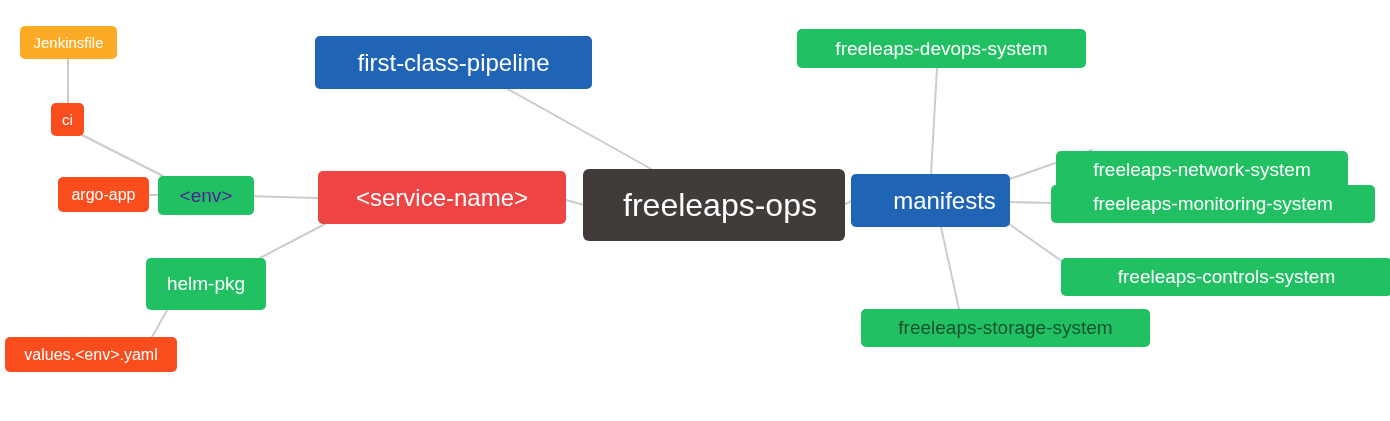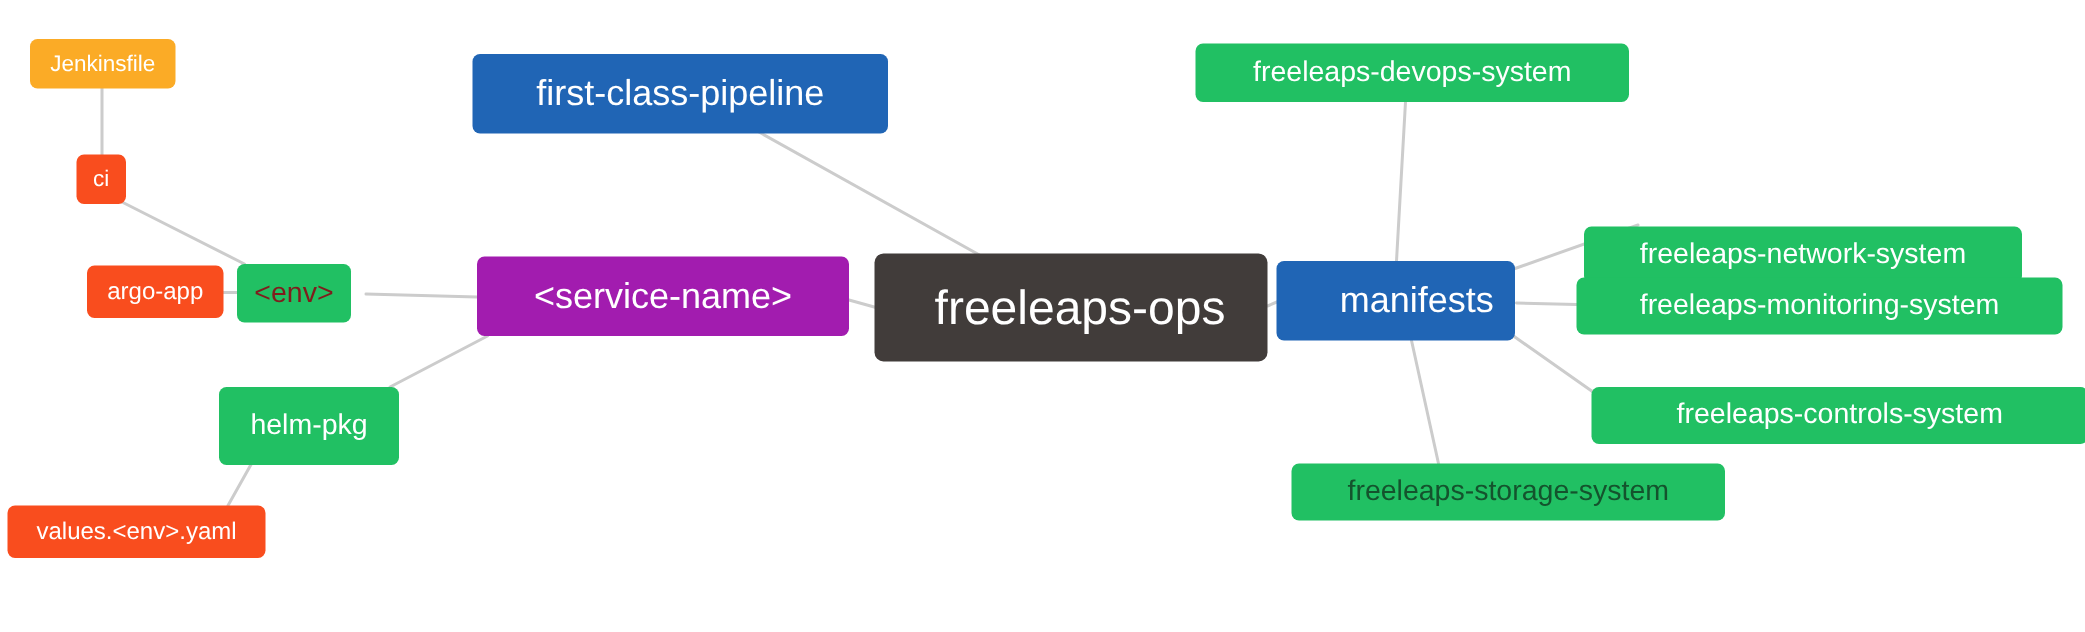--- a/index.html
+++ b/index.html
@@ -51,23 +51,23 @@
       <line x1="175" y1="296" x2="152" y2="337" stroke="#cccccc" stroke-width="2" stroke-linecap="round"></line>
       <line x1="931" y1="174" x2="937" y2="68" stroke="#cccccc" stroke-width="2" stroke-linecap="round"></line>
       <line x1="1010" y1="179" x2="1092" y2="150" stroke="#cccccc" stroke-width="2" stroke-linecap="round"></line>
       <line x1="1011" y1="202" x2="1051" y2="203" stroke="#cccccc" stroke-width="2" stroke-linecap="round"></line>
       <line x1="1009" y1="224" x2="1063" y2="262" stroke="#cccccc" stroke-width="2" stroke-linecap="round"></line>
       <line x1="941" y1="227" x2="959" y2="309" stroke="#cccccc" stroke-width="2" stroke-linecap="round"></line>
     </svg>
   <div>
       <div class="node root" style="left: 583px; top: 169px; width: 262px; height: 72px; font-size: 32px; background: rgb(65, 60, 58); color: rgb(255, 255, 255);">freeleaps-ops</div>
       <div class="node" style="left: 315px; top: 36px; width: 277px; height: 53px; font-size: 24px; background: rgb(32, 101, 181); color: rgb(255, 255, 255);">first-class-pipeline</div>
-      <div class="node" style="left: 318px; top: 171px; width: 248px; height: 53px; font-size: 24px; background: #a21caf; color: rgb(255, 255, 255);">&lt;service-name&gt;</div>
+      <div class="node" style="left: 318px; top: 171px; width: 248px; height: 53px; font-size: 24px; background: #ef4444; color: rgb(255, 255, 255);">&lt;service-name&gt;</div>
       <div class="node" style="left: 851px; top: 174px; width: 159px; height: 53px; font-size: 24px; background: rgb(32, 101, 181); color: rgb(255, 255, 255); padding-left: 28px;">manifests</div>
-      <div class="node" style="left: 158px; top: 176px; width: 76px; height: 39px; font-size: 19px; background: rgb(33, 192, 99); color: #7f1d1d;">&lt;env&gt;</div>
+      <div class="node" style="left: 158px; top: 176px; width: 96px; height: 39px; font-size: 19px; background: rgb(33, 192, 99); color: #4c1d95;">&lt;env&gt;</div>
       <div class="node" style="left: 146px; top: 258px; width: 120px; height: 52px; font-size: 19px; background: rgb(33, 192, 99); color: rgb(255, 255, 255);">helm-pkg</div>
       <div class="node" style="left: 797px; top: 29px; width: 289px; height: 39px; font-size: 19px; background: rgb(33, 192, 99); color: rgb(255, 255, 255);">freeleaps-devops-system</div>
       <div class="node" style="left: 1056px; top: 112px; width: 292px; height: 38px; font-size: 19px; background: rgb(33, 192, 99); color: rgb(255, 255, 255); margin-top: 39px;">freeleaps-network-system</div>
       <div class="node" style="left: 1051px; top: 185px; width: 324px; height: 38px; font-size: 19px; background: rgb(33, 192, 99); color: rgb(255, 255, 255);">freeleaps-monitoring-system</div>
       <div class="node" style="left: 1061px; top: 258px; width: 331px; height: 38px; font-size: 19px; background: rgb(33, 192, 99); color: rgb(255, 255, 255);">freeleaps-controls-system</div>
       <div class="node" style="left: 861px; top: 309px; width: 289px; height: 38px; font-size: 19px; background: rgb(33, 192, 99); color: #14532d;">freeleaps-storage-system</div>
       <div class="node" style="left: 51px; top: 103px; width: 33px; height: 33px; font-size: 15px; background: rgb(249, 77, 30); color: rgb(255, 255, 255);">ci</div>
       <div class="node" style="left: 30px; top: 177px; width: 91px; height: 35px; font-size: 16px; background: rgb(249, 77, 30); color: rgb(255, 255, 255); margin-left: 28px;">argo-app</div>
       <div class="node" style="left: 5px; top: 337px; width: 172px; height: 35px; font-size: 16px; background: rgb(249, 77, 30); color: rgb(255, 255, 255);">values.&lt;env&gt;.yaml</div>
       <div class="node" style="left: 20px; top: 26px; width: 97px; height: 33px; font-size: 15px; background: rgb(251, 171, 38); color: rgb(255, 255, 255);">Jenkinsfile</div>

